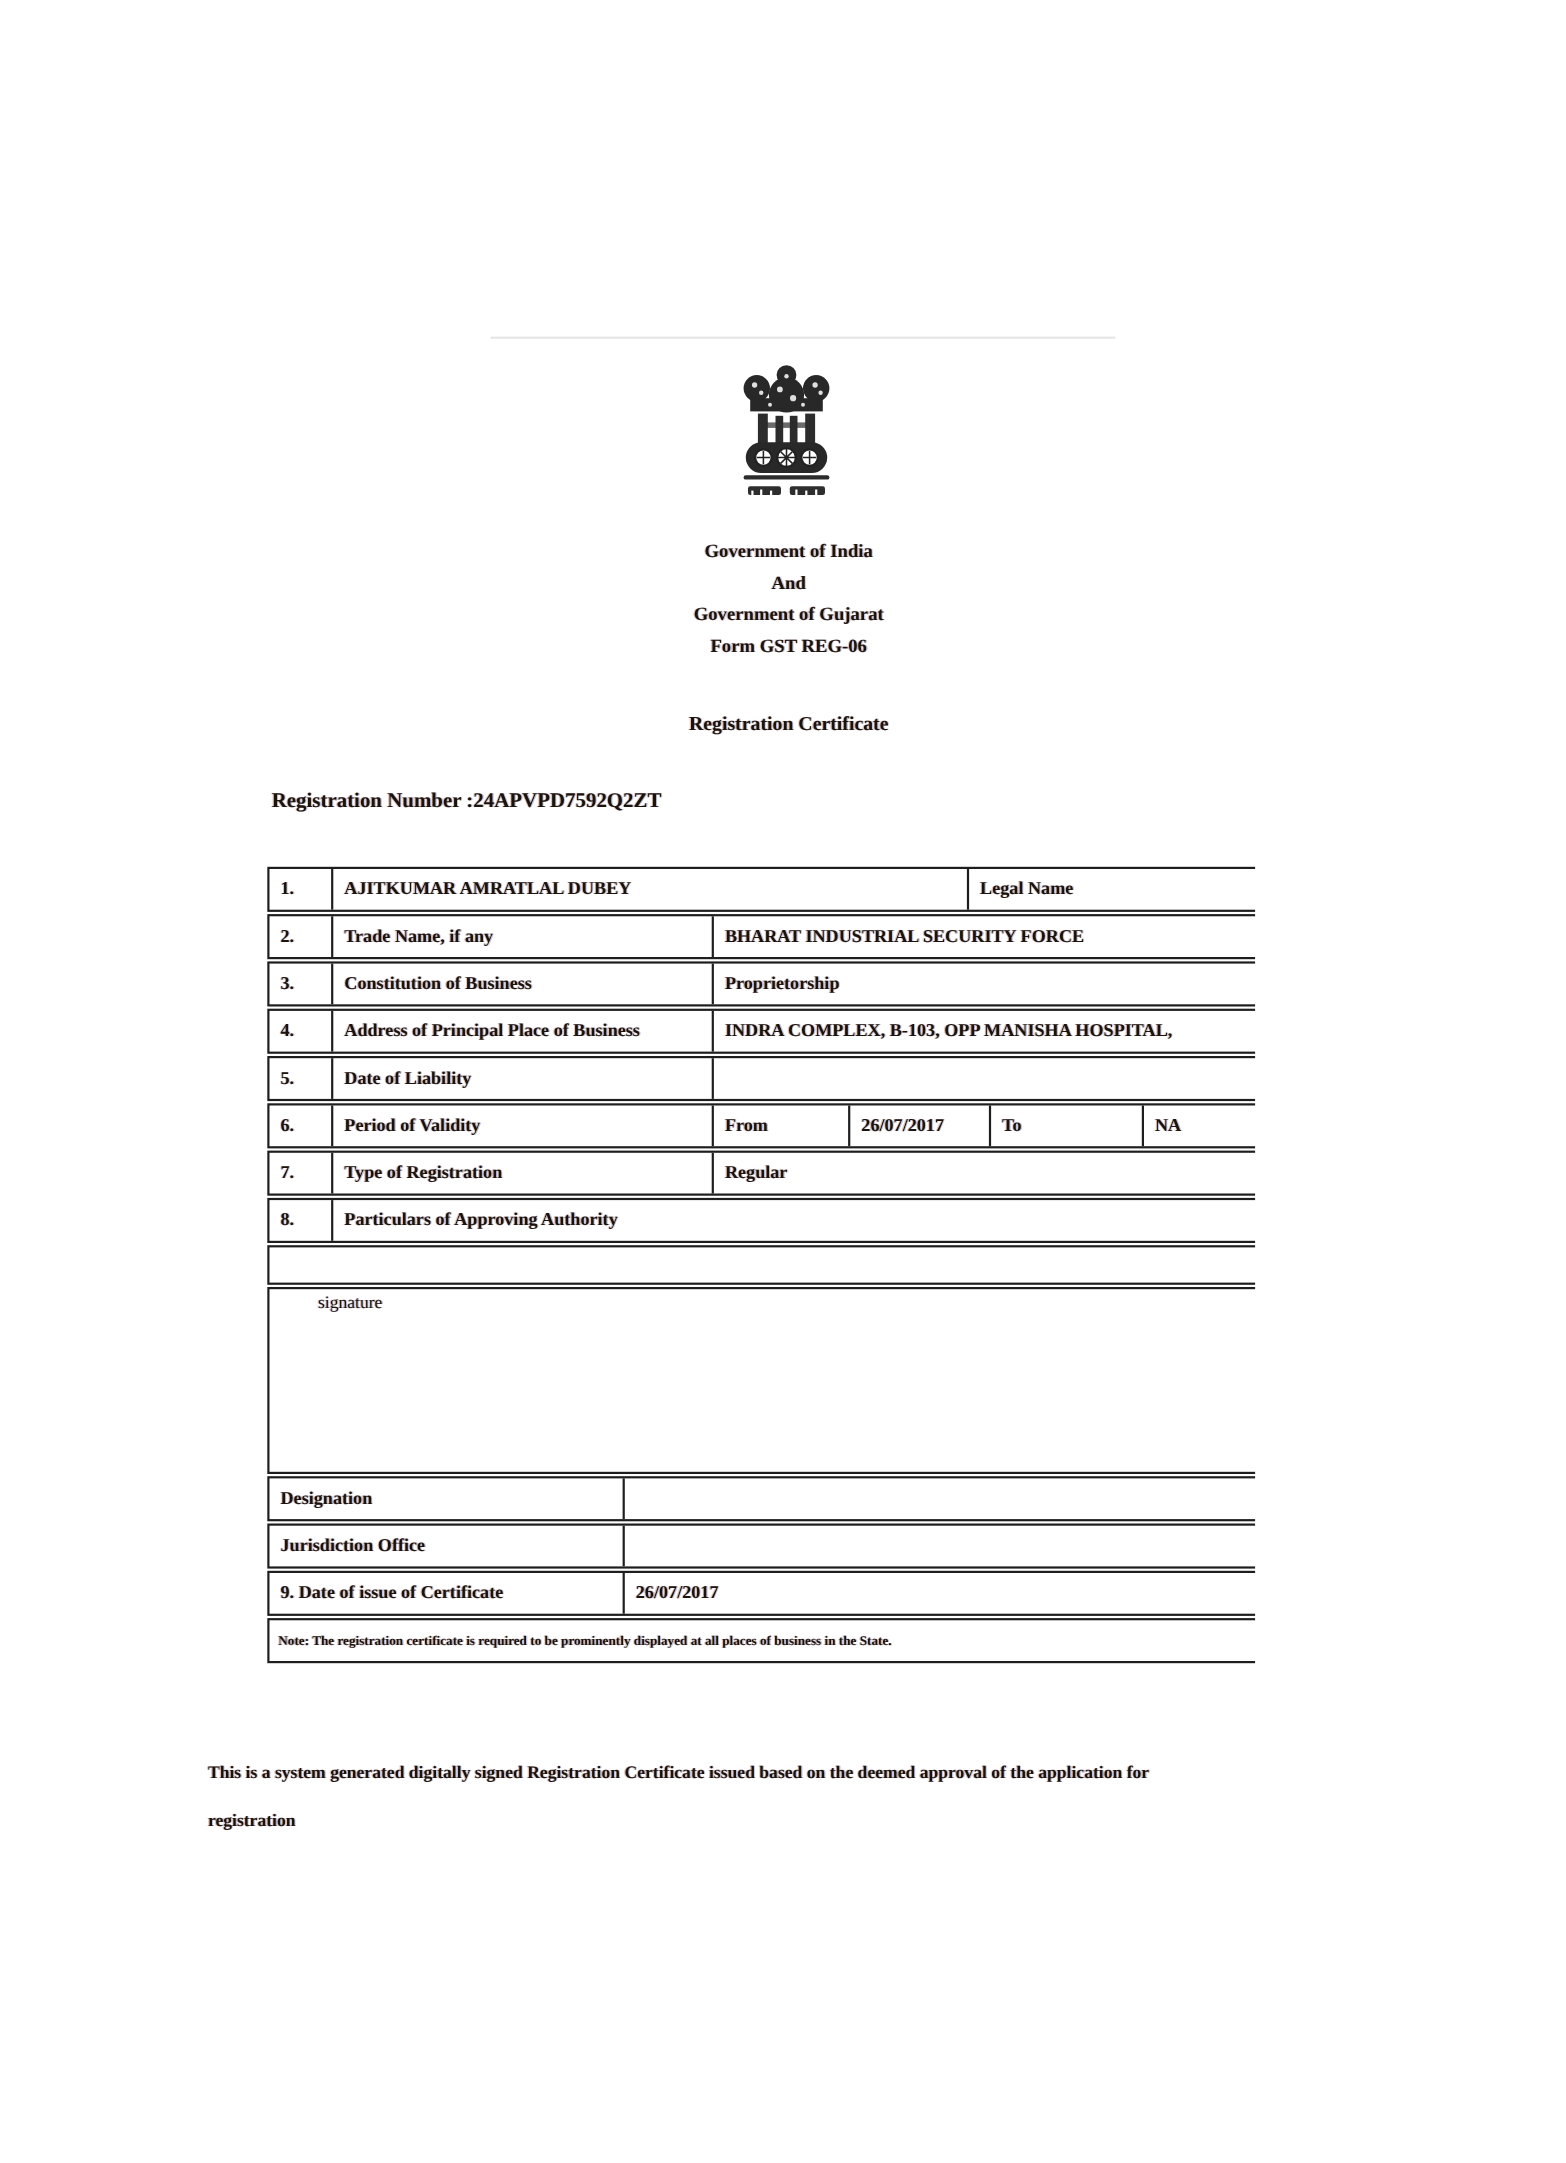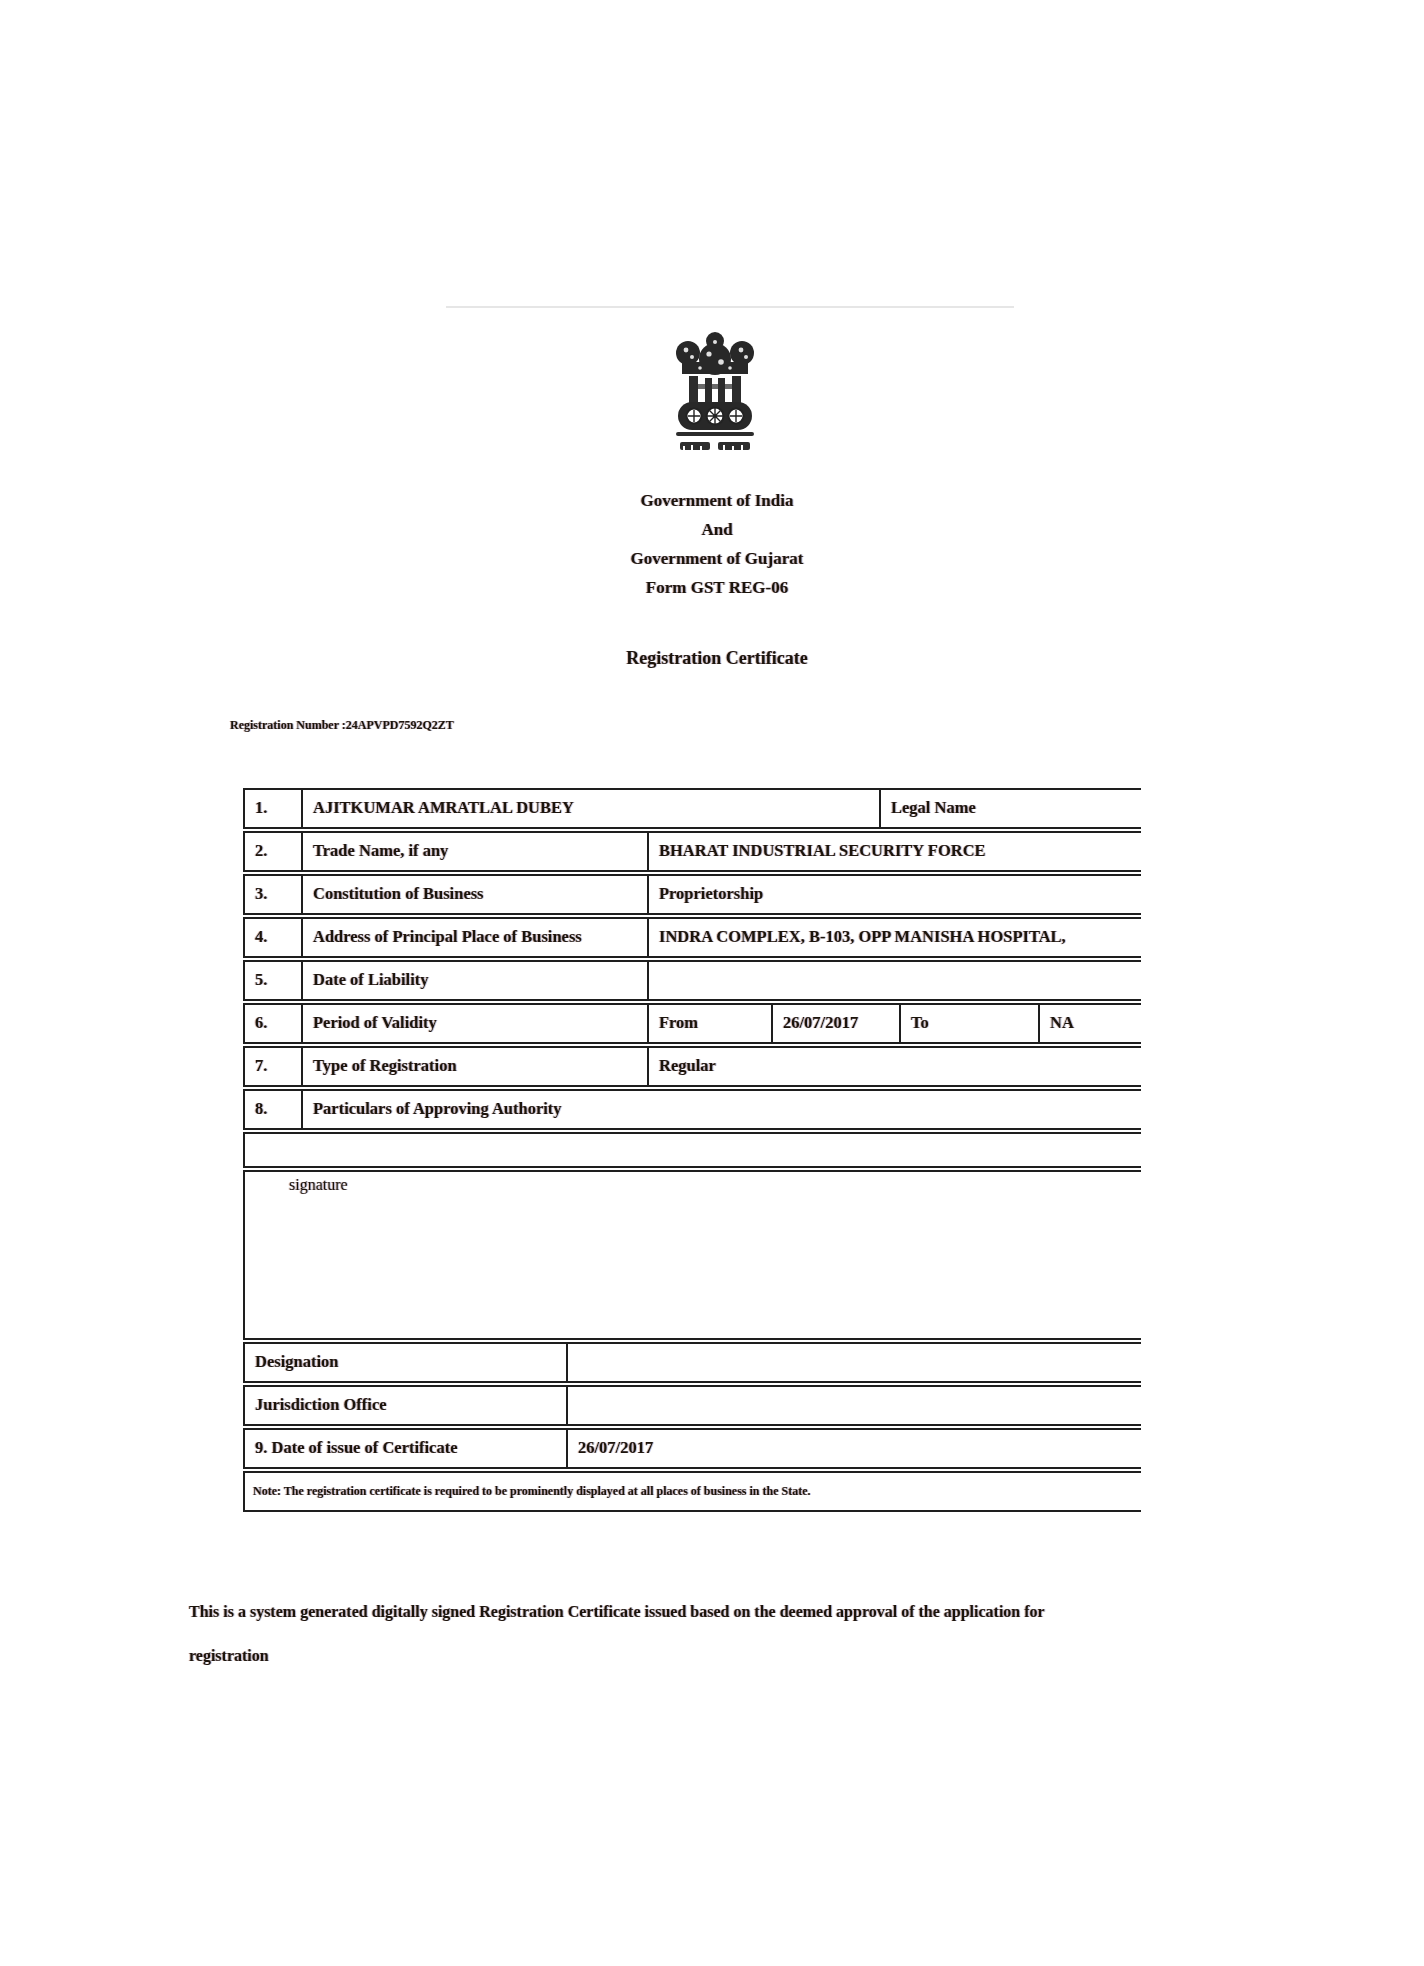--- a/index.html
+++ b/index.html
@@ -7,21 +7,21 @@
     position:relative;width:1141px;height:1966px;background:#ffffff;overflow:hidden;
     font-family:"Liberation Serif","DejaVu Serif",serif;color:#1c140c;font-weight:bold;
   }
   .fringe{text-shadow:-1px 0 0 rgba(150,50,10,.30),1px 0 0 rgba(10,40,150,.28);}
   .scan-line{position:absolute;left:446px;top:306px;width:568px;height:2px;background:#e6e6e6;}
   .emblem{position:absolute;left:672px;top:328px;width:86px;height:128px;}
   .emblem svg{filter:blur(.5px);}
   .hdr{position:absolute;left:5px;top:486px;width:1424px;text-align:center;}
   .hdr p{margin:0;line-height:29px;font-size:17px;}
   .cert-title{position:absolute;left:5px;top:648px;width:1424px;text-align:center;font-size:18px;}
-  .regnum{position:absolute;left:230px;top:718px;font-size:12px;}
+  .regnum{position:absolute;left:247px;top:718px;font-size:19px;}
   .gtable{position:absolute;left:243px;top:788px;width:986px;}
   .trow{display:flex;border:2px solid #1e1e1e;margin-top:2px;min-height:41px;box-sizing:border-box;align-items:stretch;background:#fff;}
   .trow:first-child{margin-top:0;}
   .cell{display:flex;align-items:center;padding:2px 10px;border-right:2px solid #1e1e1e;box-sizing:border-box;font-size:16.5px;line-height:1.15;}
   .cell:last-child{border-right:none;}
   .c-num{flex:0 0 58px;}
   .c-label{flex:0 0 346px;}
   .c-value{flex:1 1 auto;}
   .c-from{flex:0 0 124px;}
   .c-date{flex:0 0 128px;}

